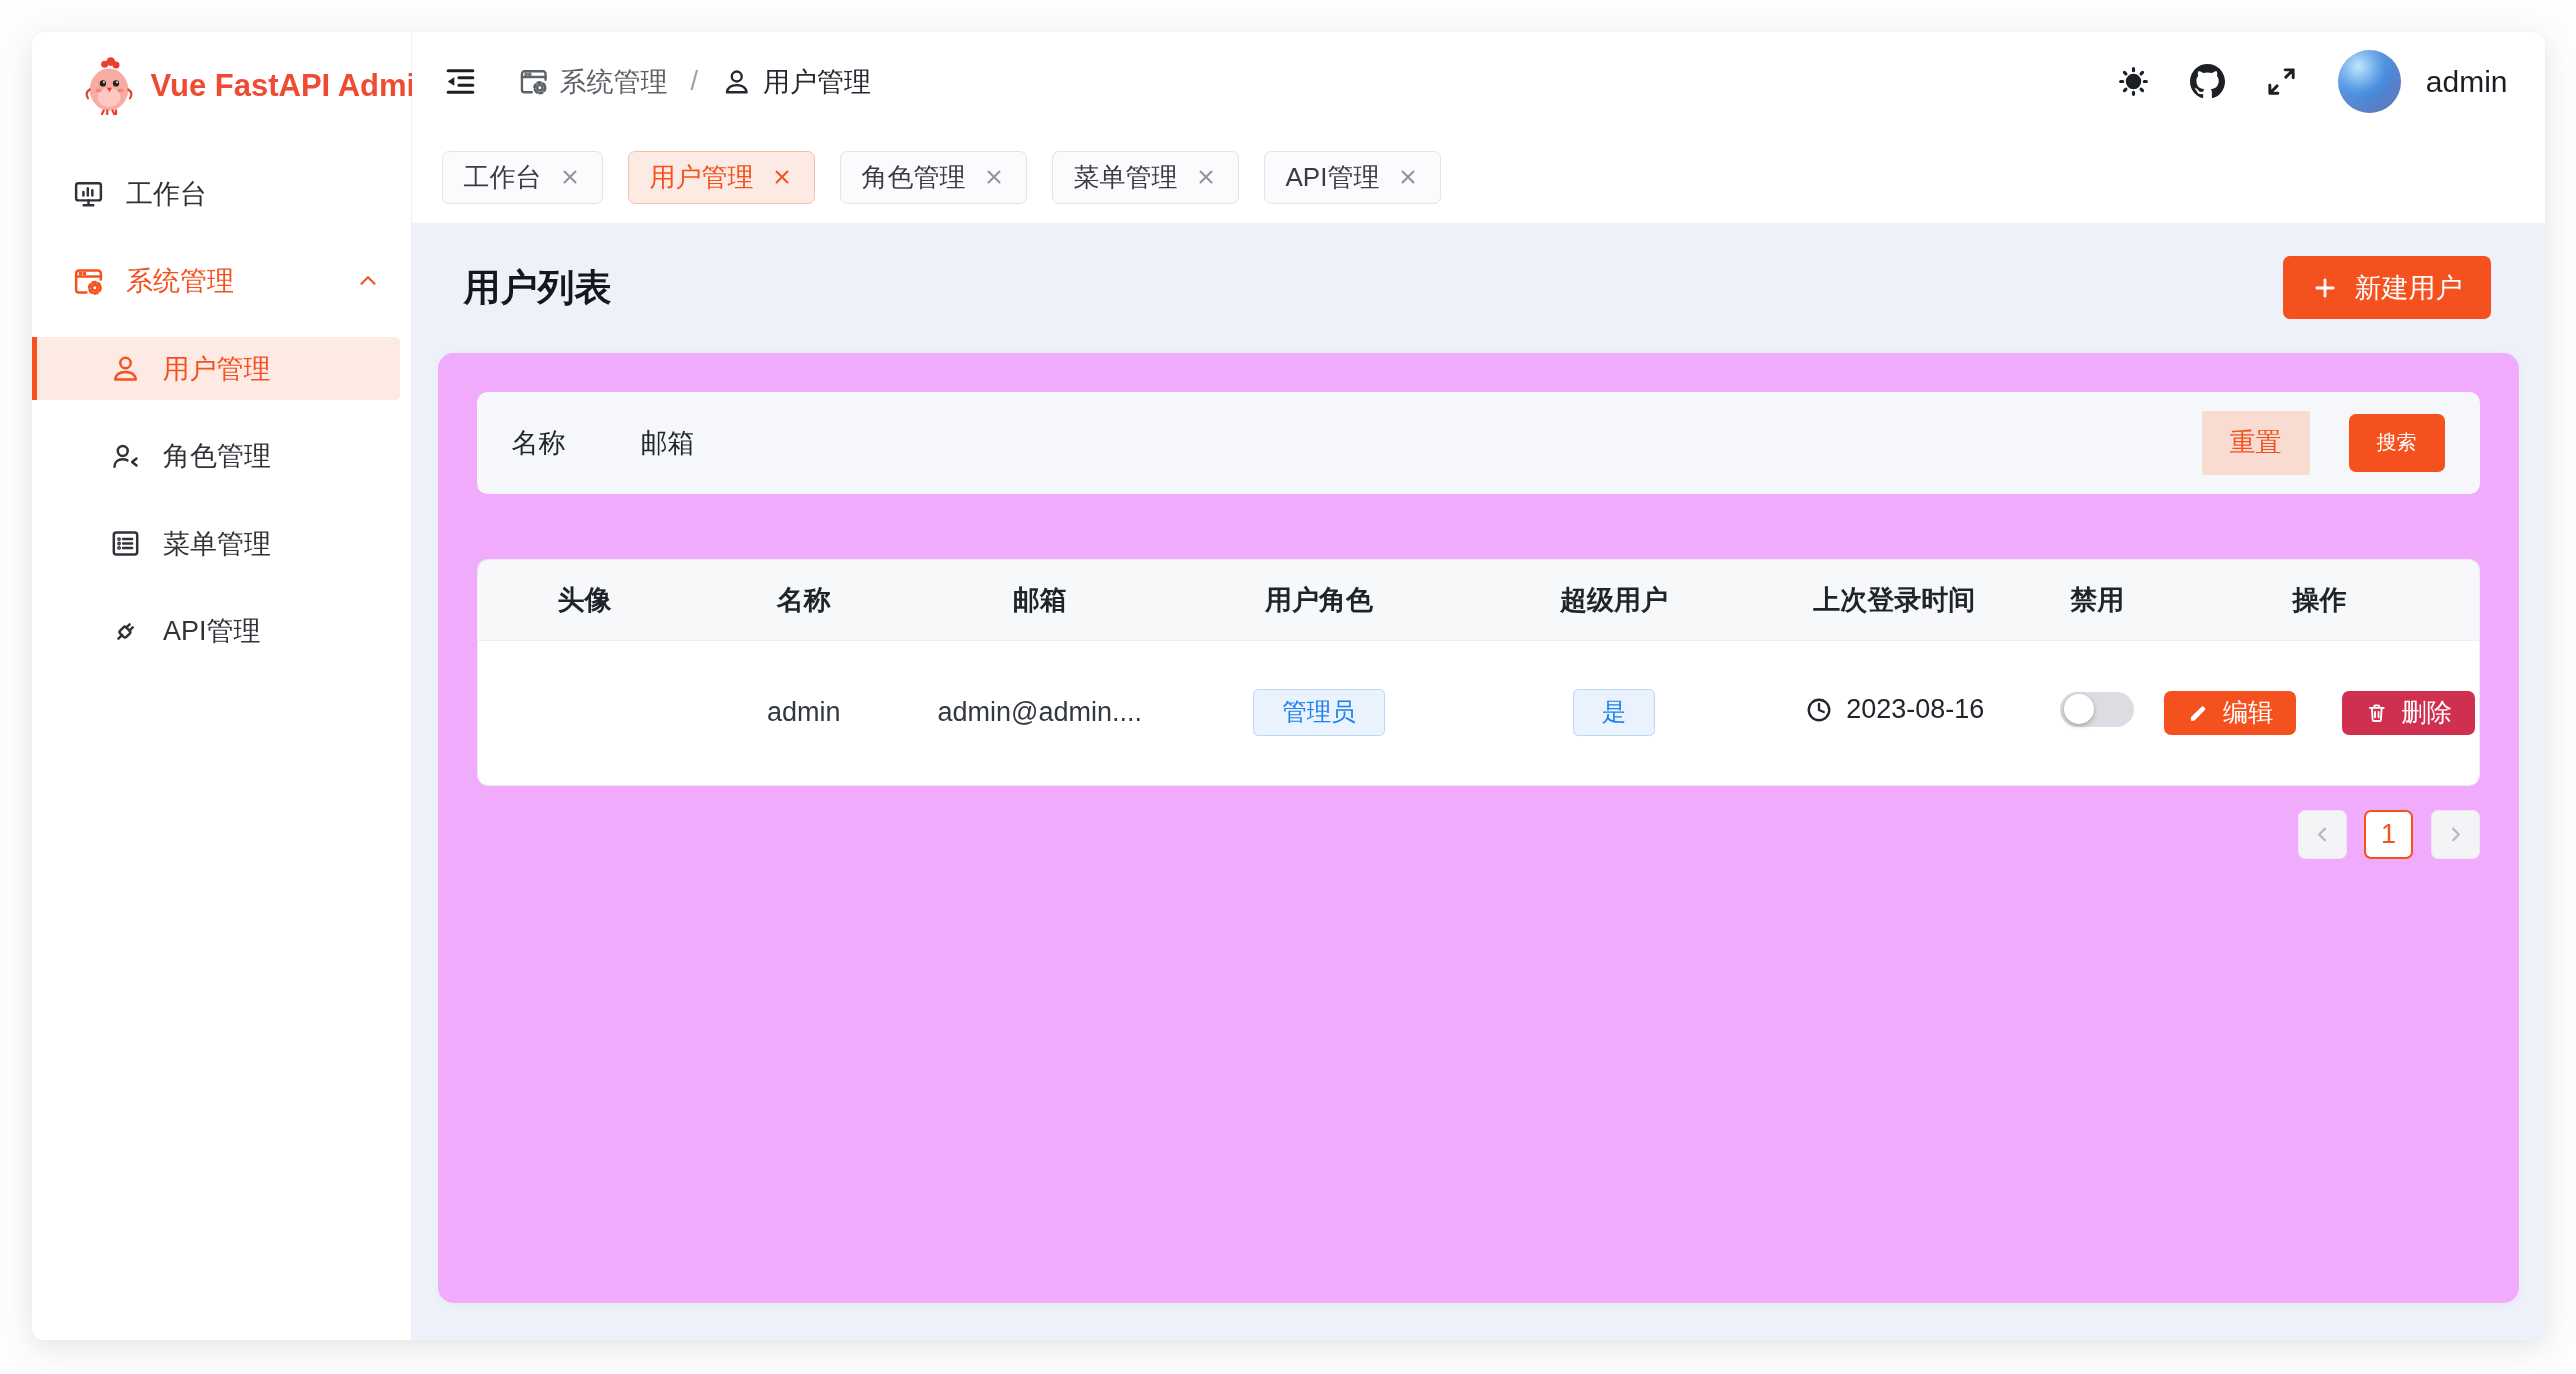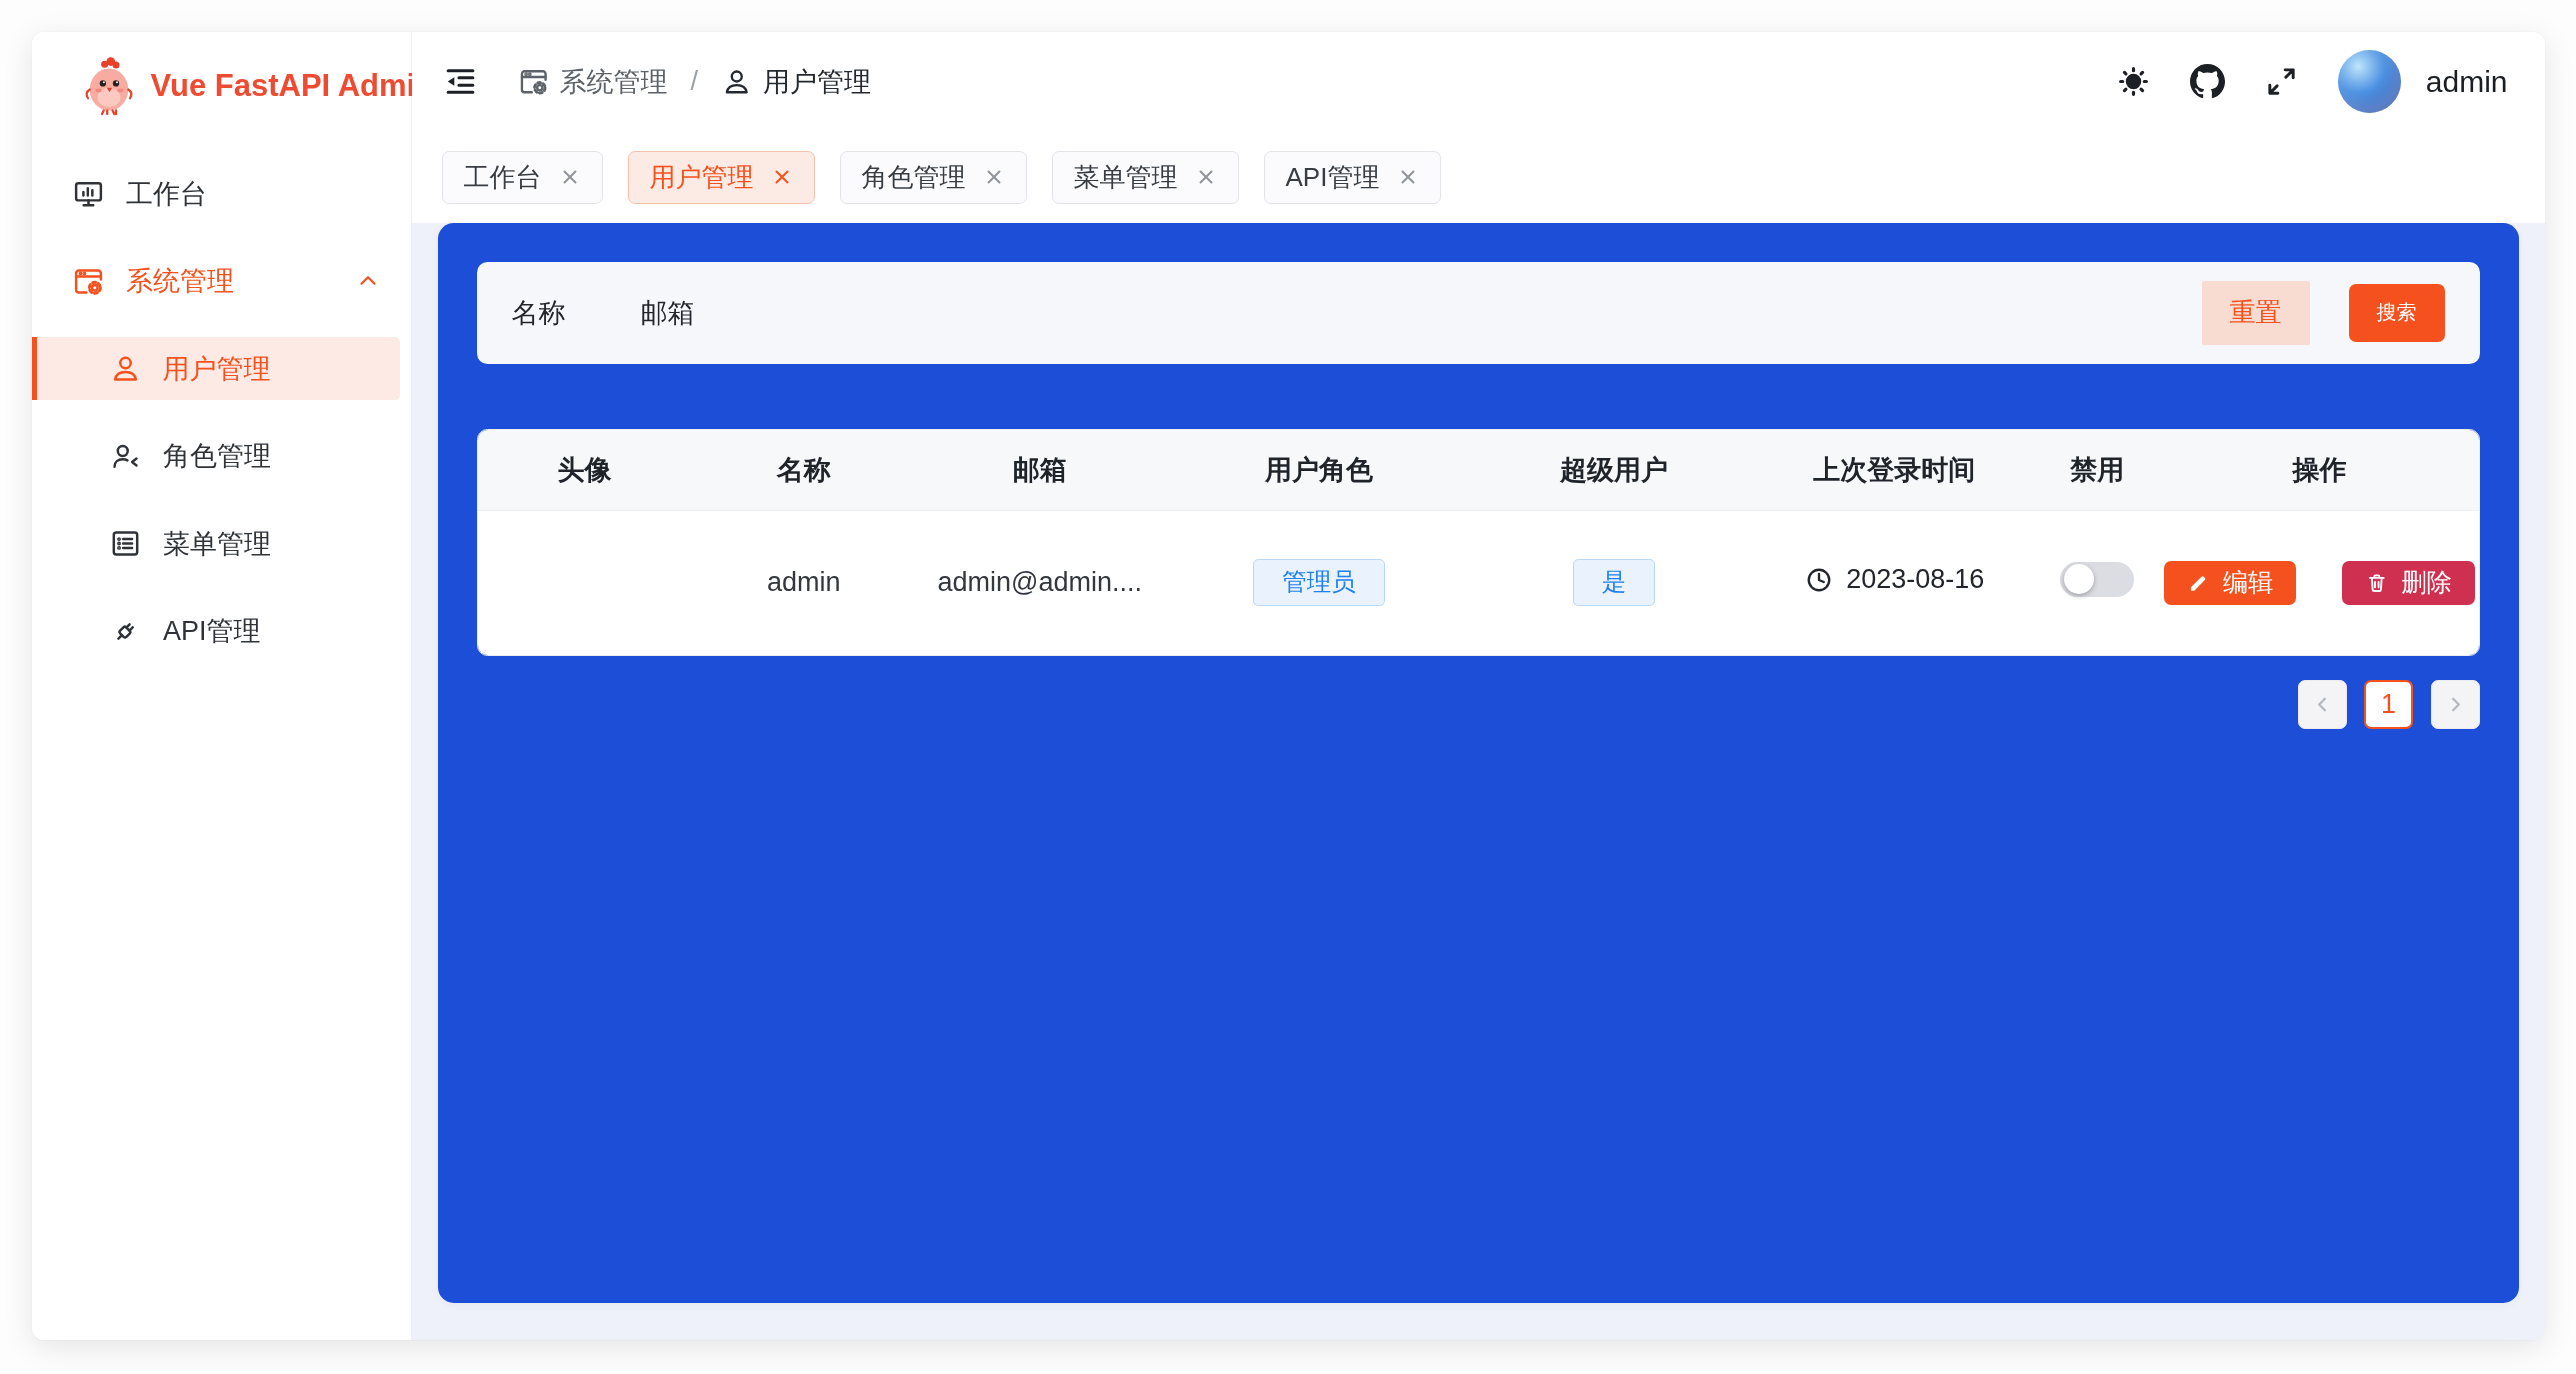--- a/index.html
+++ b/index.html
@@ -51,21 +51,21 @@
   .tab.active { background:#fcebe4; border-color:#f5c0aa; color:#f4511e; }
   .tab.active .x { color:#f4511e; }
 
   .content { flex:1; background:#eef1f9; padding:0 26px; display:flex; flex-direction:column; min-height:0; }
   .page-head { height:130px; flex:none; display:flex; align-items:center; justify-content:space-between; padding:0 28px 0 26px; }
   .page-title { font-size:37px; font-weight:700; color:#14181d; }
   .btn { border:none; cursor:pointer; display:inline-flex; align-items:center; justify-content:center; font-family:inherit; }
   .btn-new { height:63px; background:#f4511e; color:#fff; border-radius:7px; font-size:27px; gap:15.8px; padding:0 28px; }
   .btn-new svg { width:28px; height:28px; }
 
-  .card { flex:1; background:#1d4ed8; border-radius:15.8px; margin-bottom:37px; padding:39px;
+  .card { flex:1; background:#f0abfc; border-radius:15.8px; margin-bottom:37px; padding:39px;
           box-shadow:0 1.8px 8.8px rgba(15,23,42,.04); display:flex; flex-direction:column; min-height:0; }
 
   .filter { flex:none; height:102px; background:#f6f7fa; border-radius:10.5px; display:flex; align-items:center; padding:0 35px; }
   .f-label { font-size:27px; color:#22262c; white-space:nowrap; }
   .f-input { width:384px; height:58px; border:1.8px solid #dfe2e8; border-radius:7px; background:#fff;
              margin-left:24.5px; padding:0 21px; font-size:26px; color:#33383f; font-family:inherit; }
   .f-input::placeholder { color:#c3c7d0; }
   .ml-lg { margin-left:75px; }
   .btn-reset { margin-left:auto; height:64px; padding:0 28px; background:#f8dcd2; color:#f4511e; border-radius:1px; font-size:26px; }
   .btn-search { height:58px; padding:0 28px; background:#f4511e; color:#fff; border-radius:7px; font-size:20px; margin-left:39px; }
@@ -286,20 +286,29 @@
         <span class="x">
             <svg viewBox="0 0 24 24" fill="none" stroke="currentColor" stroke-width="2.2" stroke-linecap="round">
               <path d="M6 6l12 12M18 6L6 18"></path>
             </svg>
           </span>
       </div>
     </div>
 
     <div class="content">
 
+      <div class="page-head">
+        <span class="page-title">用户列表</span>
+        <button class="btn btn-new">
+          <svg viewBox="0 0 24 24" fill="none" stroke="currentColor" stroke-width="2.4" stroke-linecap="round">
+              <path d="M12 5v14M5 12h14"></path>
+            </svg>
+          <span>新建用户</span>
+        </button>
+      </div>
 
       <div class="card">
 
         <div class="filter">
           <span class="f-label">名称</span>
           <span class="f-label ml-lg">邮箱</span>
           <button class="btn btn-reset">重置</button>
           <button class="btn btn-search">搜索</button>
         </div>
 

